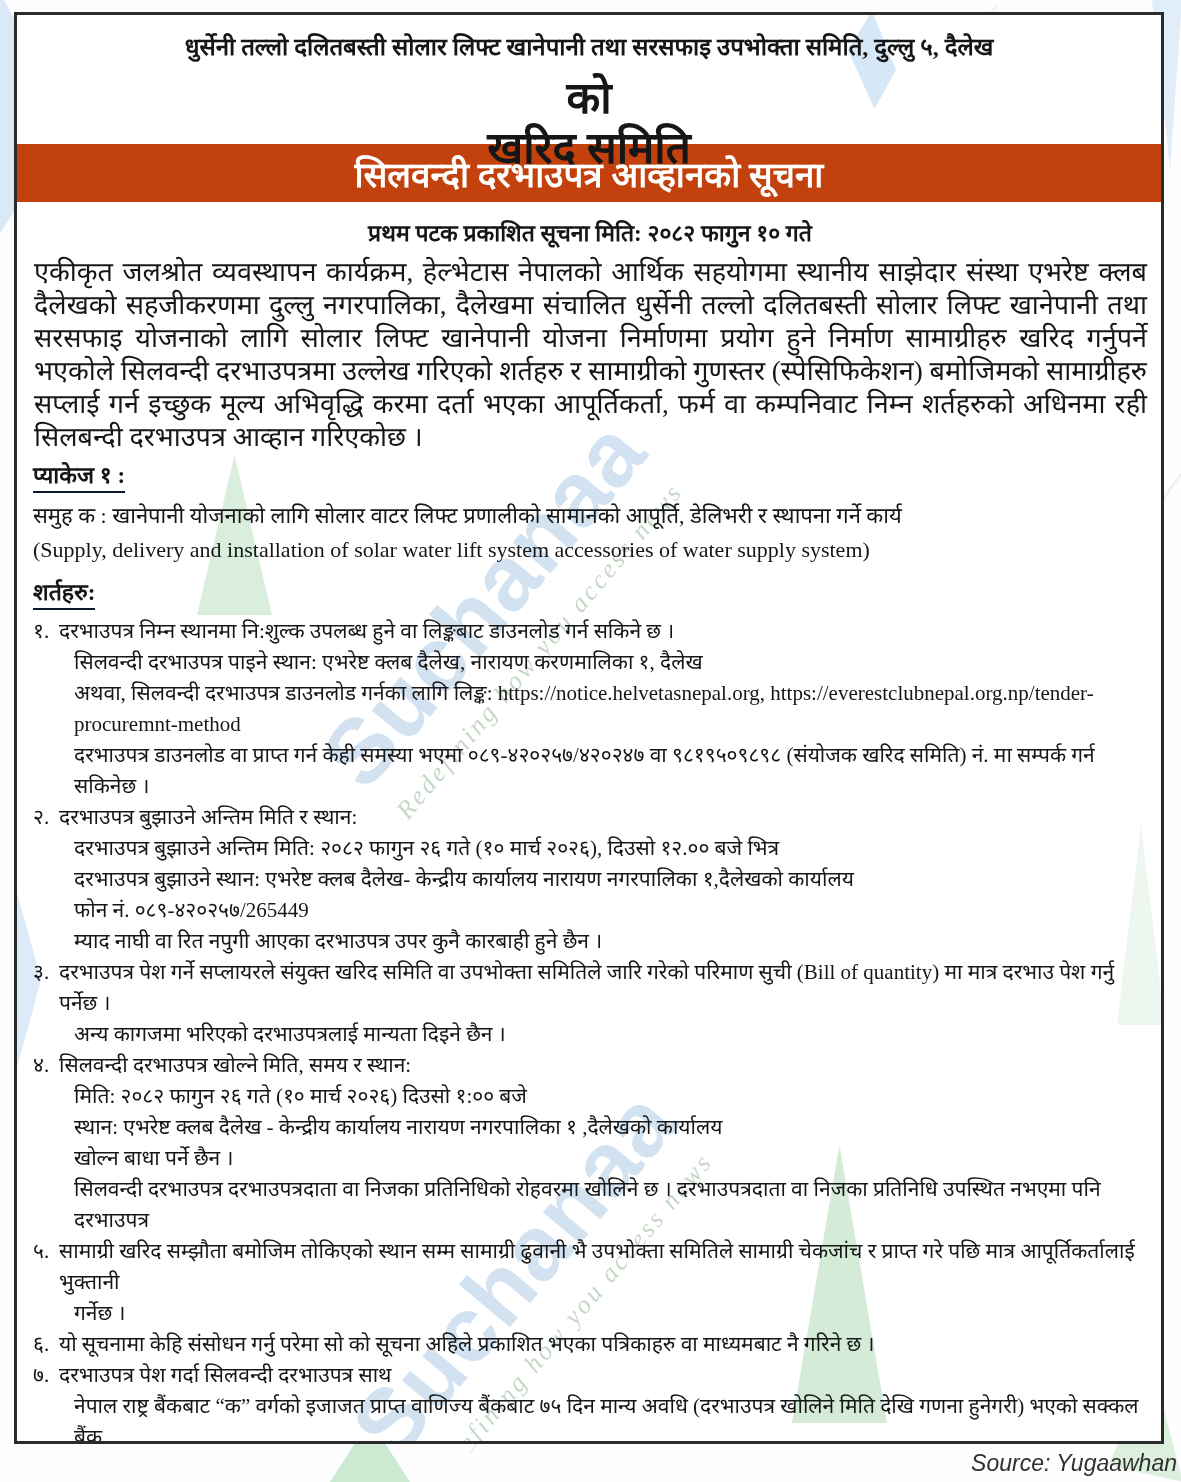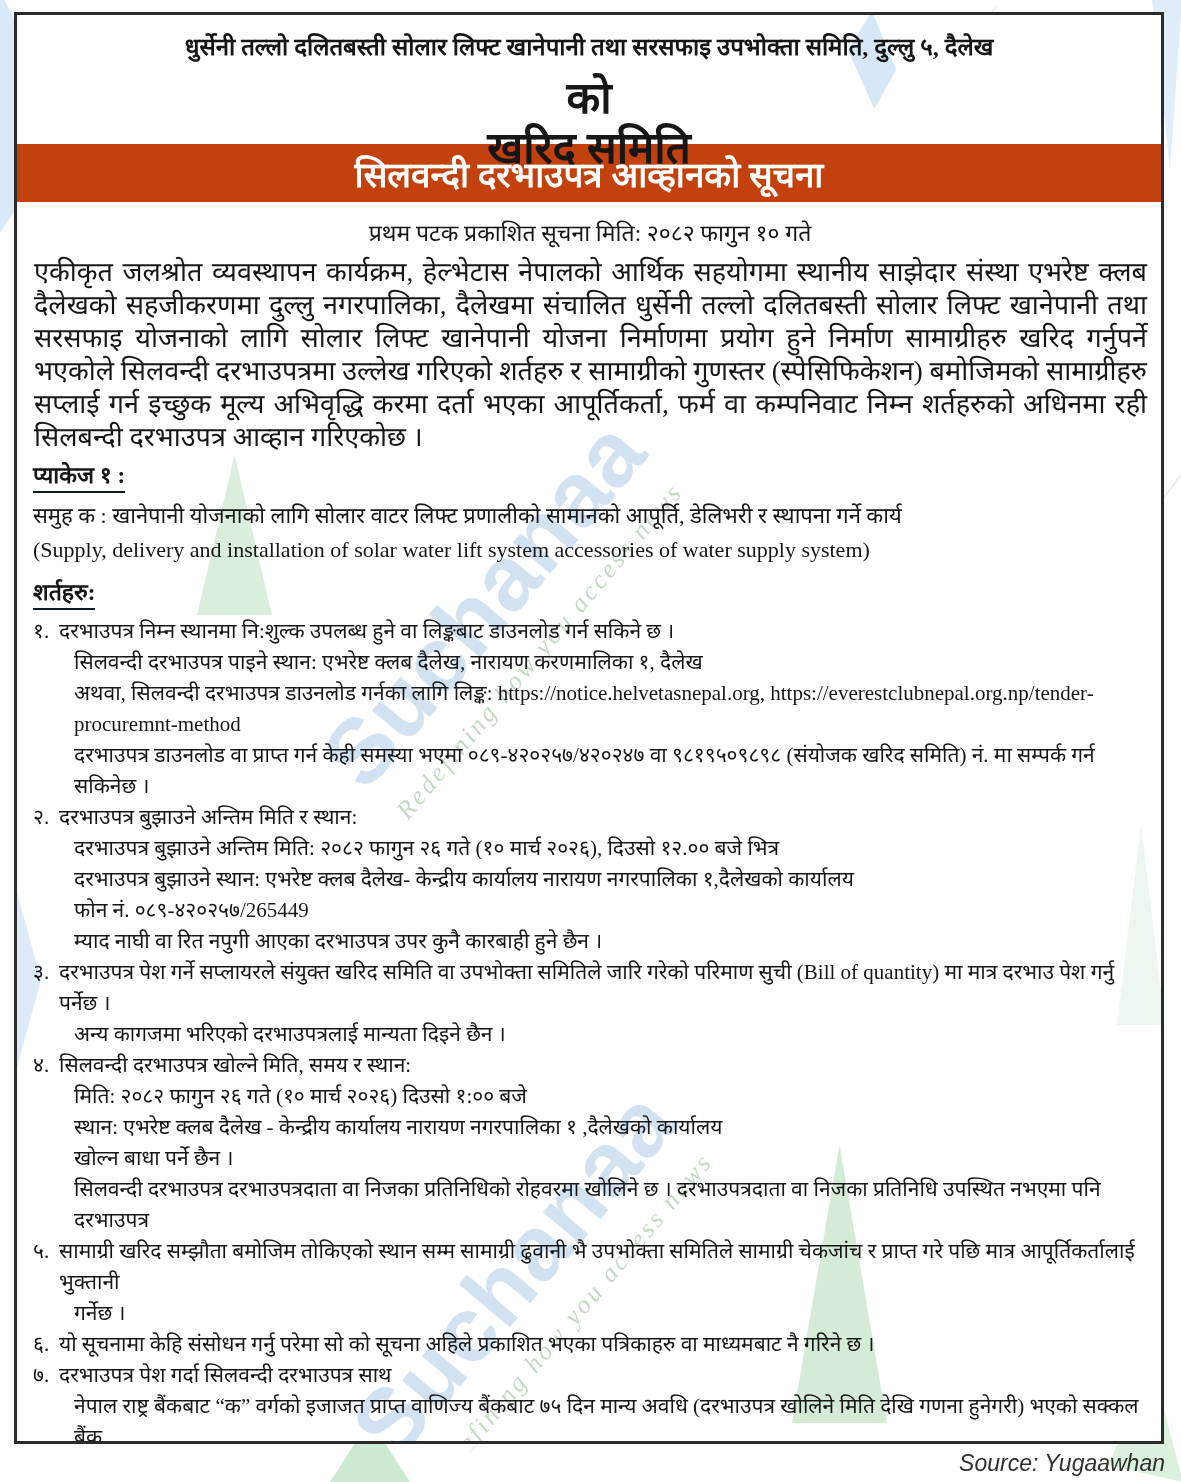--- a/index.html
+++ b/index.html
@@ -46,35 +46,35 @@
   
   .doc-header{height:129px;text-align:center;padding-top:14px;box-sizing:border-box;}
   .committee{font-size:24px;font-weight:bold;}
   .ko{font-size:44px;font-weight:bold;margin-top:14px;line-height:1.05;}
   .purchase{font-size:44px;font-weight:bold;margin-top:4px;line-height:1.05;}
   
   .banner{height:58px;background:#c2410c;color:#ffffff;display:flex;align-items:center;
           justify-content:center;font-size:35px;font-weight:bold;}
   
   .doc-body{padding:0 14px 0 16px;font-size:21px;}
-  .published{text-align:center;font-weight:normal;font-size:23px;margin-top:14px;}
+  .published{text-align:center;font-weight:bold;font-size:23px;margin-top:14px;}
   .intro{margin:8px 0 0 1px;text-align:justify;font-size:27px;line-height:33px;}
   .h-underline{margin-top:4px;font-size:23px;font-weight:bold;}
   .h-underline span{display:inline-block;border-bottom:2px solid #0f172a;padding-bottom:1px;}
   .group-line{margin-top:8px;font-size:22px;line-height:30px;}
   .english-line{margin-top:4px;font-size:22px;line-height:30px;}
   .terms-h{margin-top:10px;}
   .terms{margin-top:6px;}
   .term{display:flex;align-items:flex-start;}
   .tnum{width:26px;flex:none;line-height:31px;}
   .tbody{flex:1;font-family:Liberation Serif, serif;}
   .tline{line-height:31px;}
   .sub{padding-left:15px;}
   
-  .source{position:absolute;right:16px;top:1450px;font-family:"Liberation Sans","DejaVu Sans",sans-serif;
+  .source{position:absolute;right:4px;top:1450px;font-family:"Liberation Sans","DejaVu Sans",sans-serif;
           font-style:italic;font-size:23px;color:#2f2f2f;z-index:2;}
 </style>
 </head>
 <body>
 
 <div class="stage">
 
   <div class="shape s-tl"></div>
   <div class="shape s-tr"></div>
   <div class="shape s-bl"></div>

